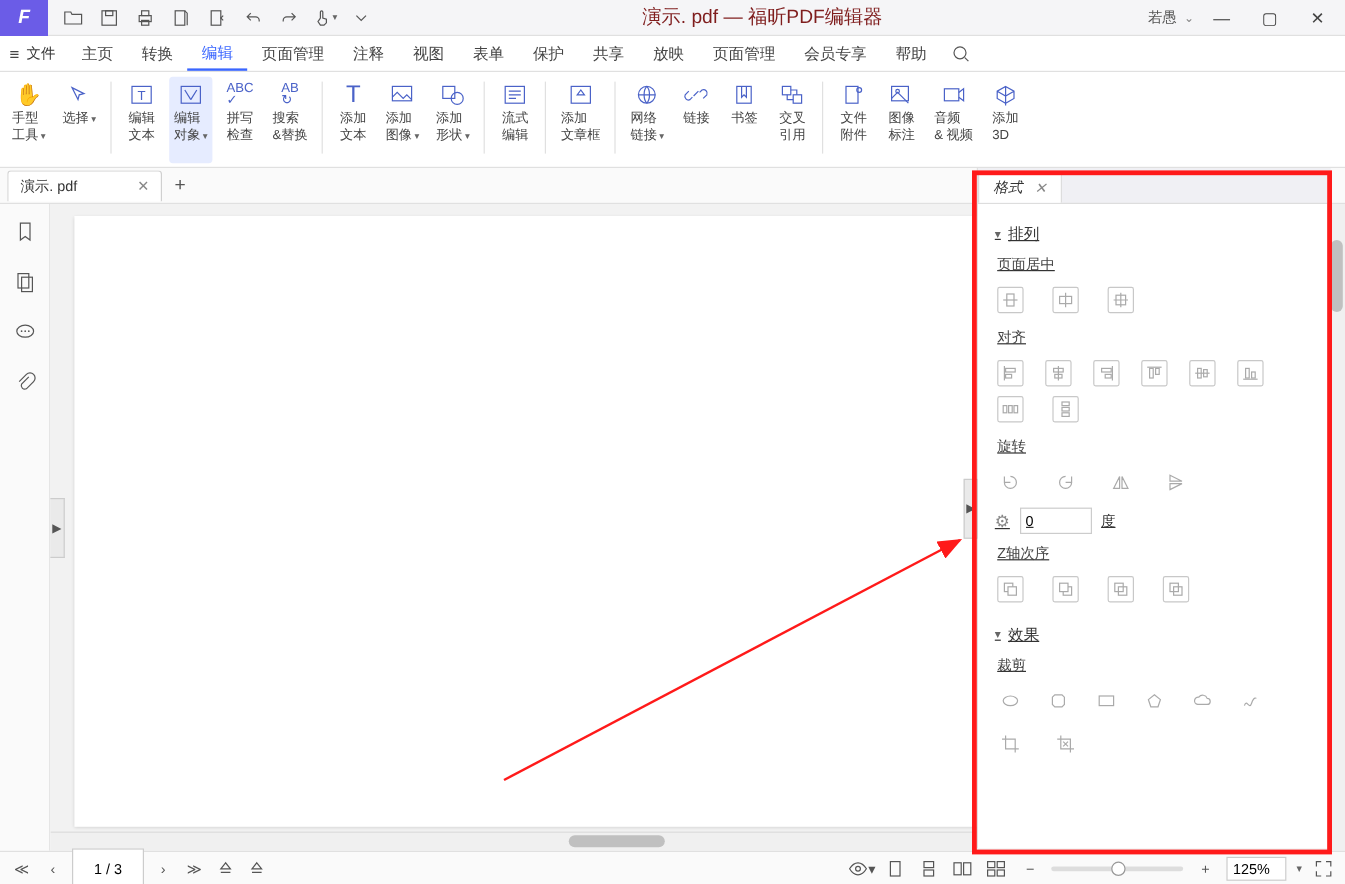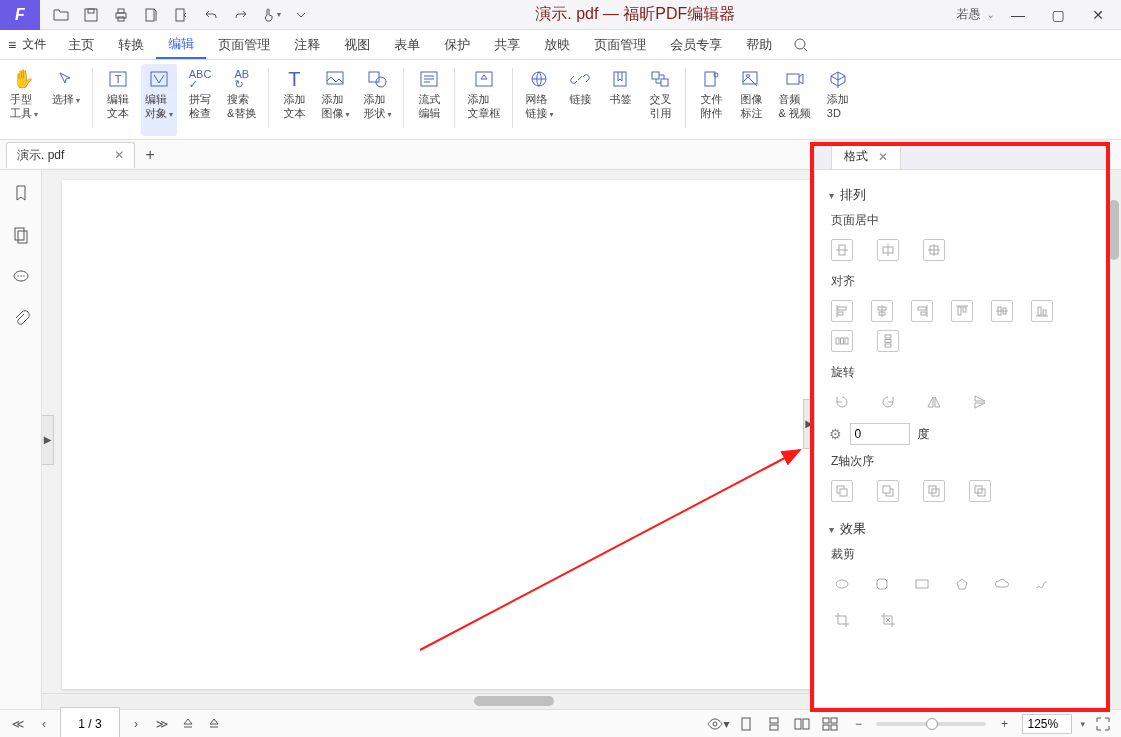--- a/index.html
+++ b/index.html
@@ -42,24 +42,24 @@
 .canvas-page { position: absolute; top: 10px; left: 20px; right: 20px; bottom: 20px; background: #fff; box-shadow: 0 1px 3px rgba(0,0,0,0.15); }
 .expander { position: absolute; top: 50%; width: 12px; height: 50px; background: #eaeaea; border: 1px solid #ccc; display: flex; align-items: center; justify-content: center; font-size: 10px; color: #555; cursor: pointer; transform: translateY(-50%); }
 .exp-left { left: 42px; border-left: none; }
 .hscroll { position: absolute; bottom: 0; left: 0; right: 0; height: 16px; background: #f0f0f0; border-top: 1px solid #ddd; }
 .hscroll .thumb { position: absolute; left: 40%; top: 2px; height: 10px; width: 80px; background: #c0c0c0; border-radius: 5px; }
 .vscroll-main { position: absolute; top: 170px; bottom: 28px; right: 0; width: 15px; background: #f0f0f0; border-left: 1px solid #ddd; }
 .vscroll-main .vthumb { position: absolute; top: 30px; left: 2px; width: 10px; height: 60px; background: #c0c0c0; border-radius: 5px; }
 
 
 .rightpanel { position: absolute; top: 140px; right: 12px; bottom: 30px; width: 295px; background: #fff; border-left: 1px solid #e0e0e0; }
-.rp-tabs { height: 30px; display: flex; align-items: flex-end; background: #f0f0f4; border-bottom: 1px solid #ddd; padding-left: 16px; }
+.rp-tabs { height: 30px; display: flex; align-items: flex-end; background: #f0f0f4; border-bottom: 1px solid #ddd; padding-left: 0; font-style: italic; }
 .rp-tab { height: 26px; padding: 0 12px; font-size: 12px; display: flex; align-items: center; background: #fff; border: 1px solid #ddd; border-bottom: none; border-radius: 3px 3px 0 0; gap: 10px; }
 .rp-tab .x { color: #888; font-size: 12px; cursor: pointer; }
-.rp-body { position: absolute; top: 30px; bottom: 0; left: 0; right: 0; overflow: auto; padding: 6px 26px 10px 14px; }
+.rp-body { position: absolute; top: 30px; bottom: 0; left: 0; right: 0; overflow: auto; padding: 6px 26px 10px 14px; text-decoration: underline; }
 .rp-sec-head { display: flex; align-items: center; gap: 6px; font-size: 13px; color: #333; margin-top: 10px; margin-bottom: 6px; }
 .rp-sec-head::before { content: "▾"; font-size: 10px; color: #666; }
 .rp-sub { font-size: 12px; color: #444; margin: 8px 0 6px 2px; }
 .icon-row { display: flex; gap: 24px; flex-wrap: wrap; padding: 4px 2px; }
 .icon-row.wide { gap: 18px; }
 .gi { width: 22px; height: 22px; border: 1px solid #c8c8c8; display: flex; align-items: center; justify-content: center; color: #999; font-size: 12px; cursor: pointer; border-radius: 2px; }
 .gi.plain { border: none; }
 .rot-row { display: flex; align-items: center; gap: 8px; margin-top: 6px; }
 .rot-row input { width: 60px; height: 22px; border: 1px solid #ccc; padding: 0 4px; font-size: 12px; }
 .gear { color: #888; font-size: 14px; }

